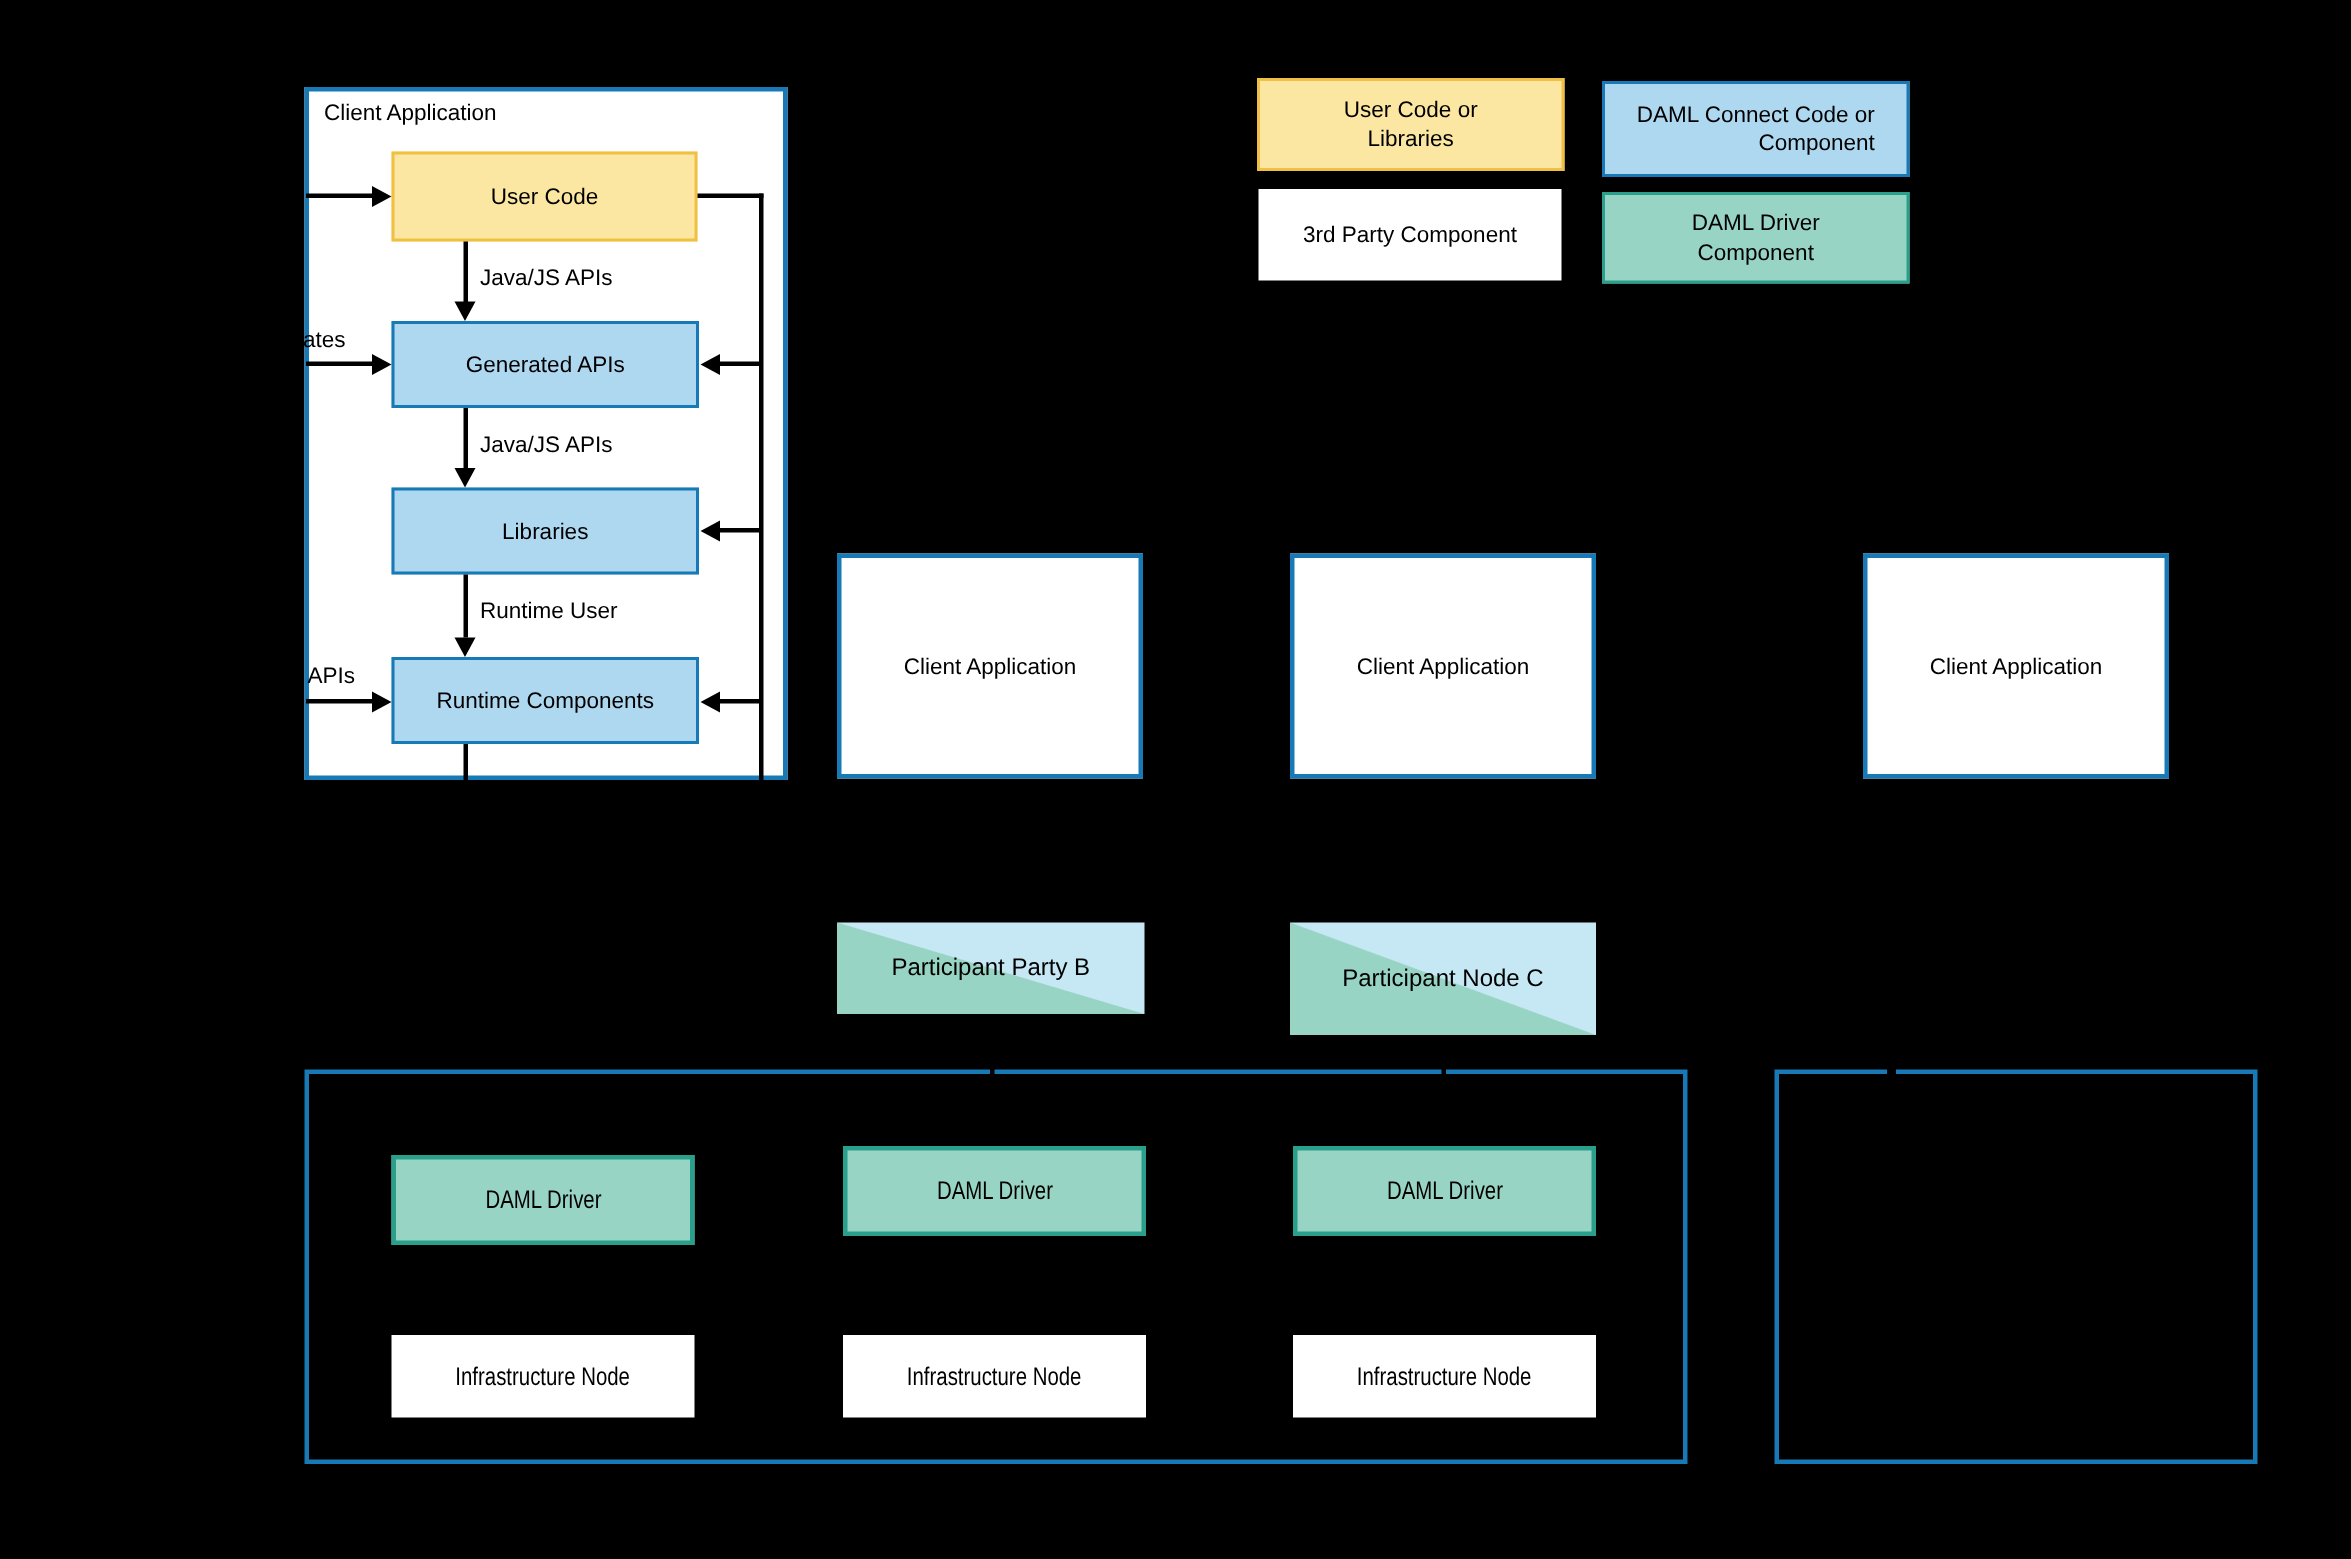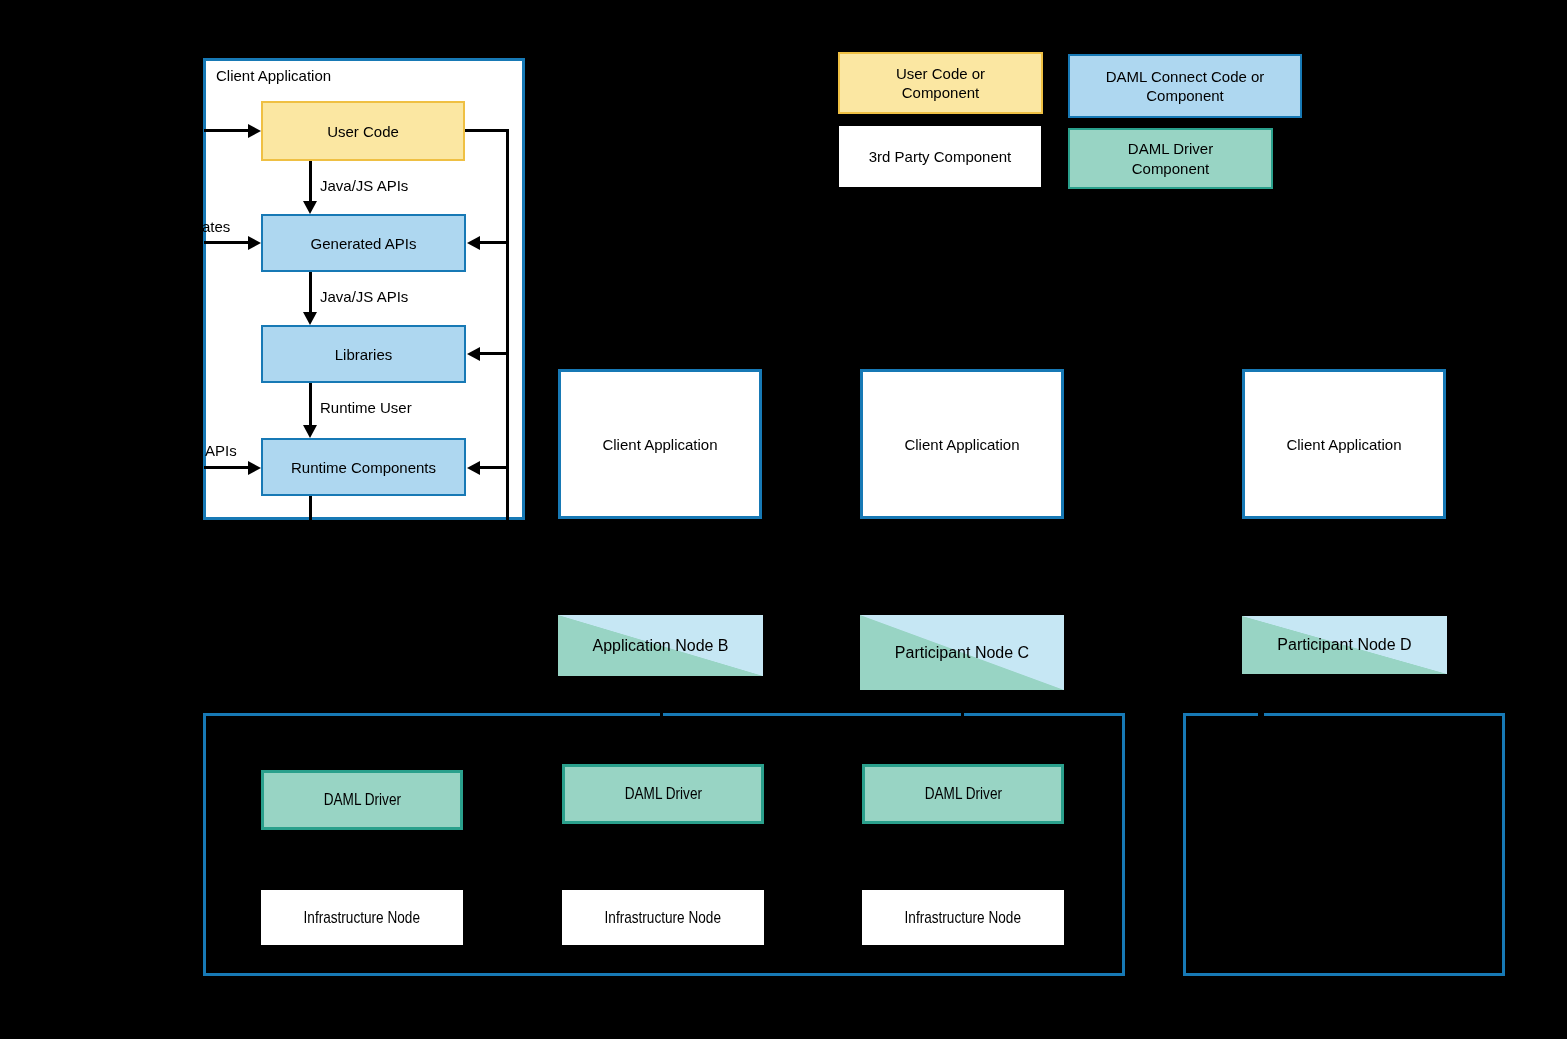--- a/index.html
+++ b/index.html
@@ -83,23 +83,23 @@
   <div class="arrow-left" style="left:467px;top:236px;"></div>
   <div class="hline" style="left:480px;top:352px;width:27px;"></div>
   <div class="arrow-left" style="left:467px;top:347px;"></div>
   <div class="hline" style="left:480px;top:466px;width:27px;"></div>
   <div class="arrow-left" style="left:467px;top:461px;"></div>
 
   <div class="vline" style="left:309px;top:496px;height:28px;"></div>
 
   <div class="box yellow-box" style="left:838px;top:52px;width:205px;height:62px;">
     <span class="legend-label">User Code or
-Component</span>
+Libraries</span>
   </div>
-  <div class="box blue-box" style="left:1068px;top:54px;width:234px;height:64px;">
+  <div class="box blue-box" style="left:1068px;top:54px;width:205px;height:64px;text-align:right;">
     <span class="legend-label">DAML Connect Code or
 Component</span>
   </div>
   <div class="box plain-white" style="left:839px;top:126px;width:202px;height:61px;">
     <span class="legend-label">3rd Party Component</span>
   </div>
   <div class="box green-box" style="left:1068px;top:128px;width:205px;height:61px;border-width:2px;">
     <span class="legend-label">DAML Driver
 Component</span>
   </div>
@@ -108,27 +108,24 @@
     <span>Client Application</span>
   </div>
   <div class="box white-box" style="left:860px;top:369px;width:204px;height:150px;">
     <span>Client Application</span>
   </div>
   <div class="box white-box" style="left:1242px;top:369px;width:204px;height:150px;">
     <span>Client Application</span>
   </div>
 
   <div class="box participant" style="left:558px;top:615px;width:205px;height:61px;">
-    <span>Application Node B</span>
+    <span>Participant Party B</span>
   </div>
   <div class="box participant" style="left:860px;top:615px;width:204px;height:75px;text-align:center;">
     <span>Participant Node C</span>
-  </div>
-  <div class="box participant" style="left:1242px;top:616px;width:205px;height:58px;">
-    <span>Participant Node D</span>
   </div>
 
   <div class="container-frame" style="left:203px;top:713px;width:922px;height:263px;"></div>
   <div class="container-frame" style="left:1183px;top:713px;width:322px;height:263px;"></div>
 
   <div class="tick" style="left:660px;top:709px;"></div>
   <div class="tick" style="left:961px;top:709px;"></div>
   <div class="tick" style="left:1258px;top:709px;width:6px;"></div>
 
   <div class="box green-box" style="left:261px;top:770px;width:202px;height:60px;">

